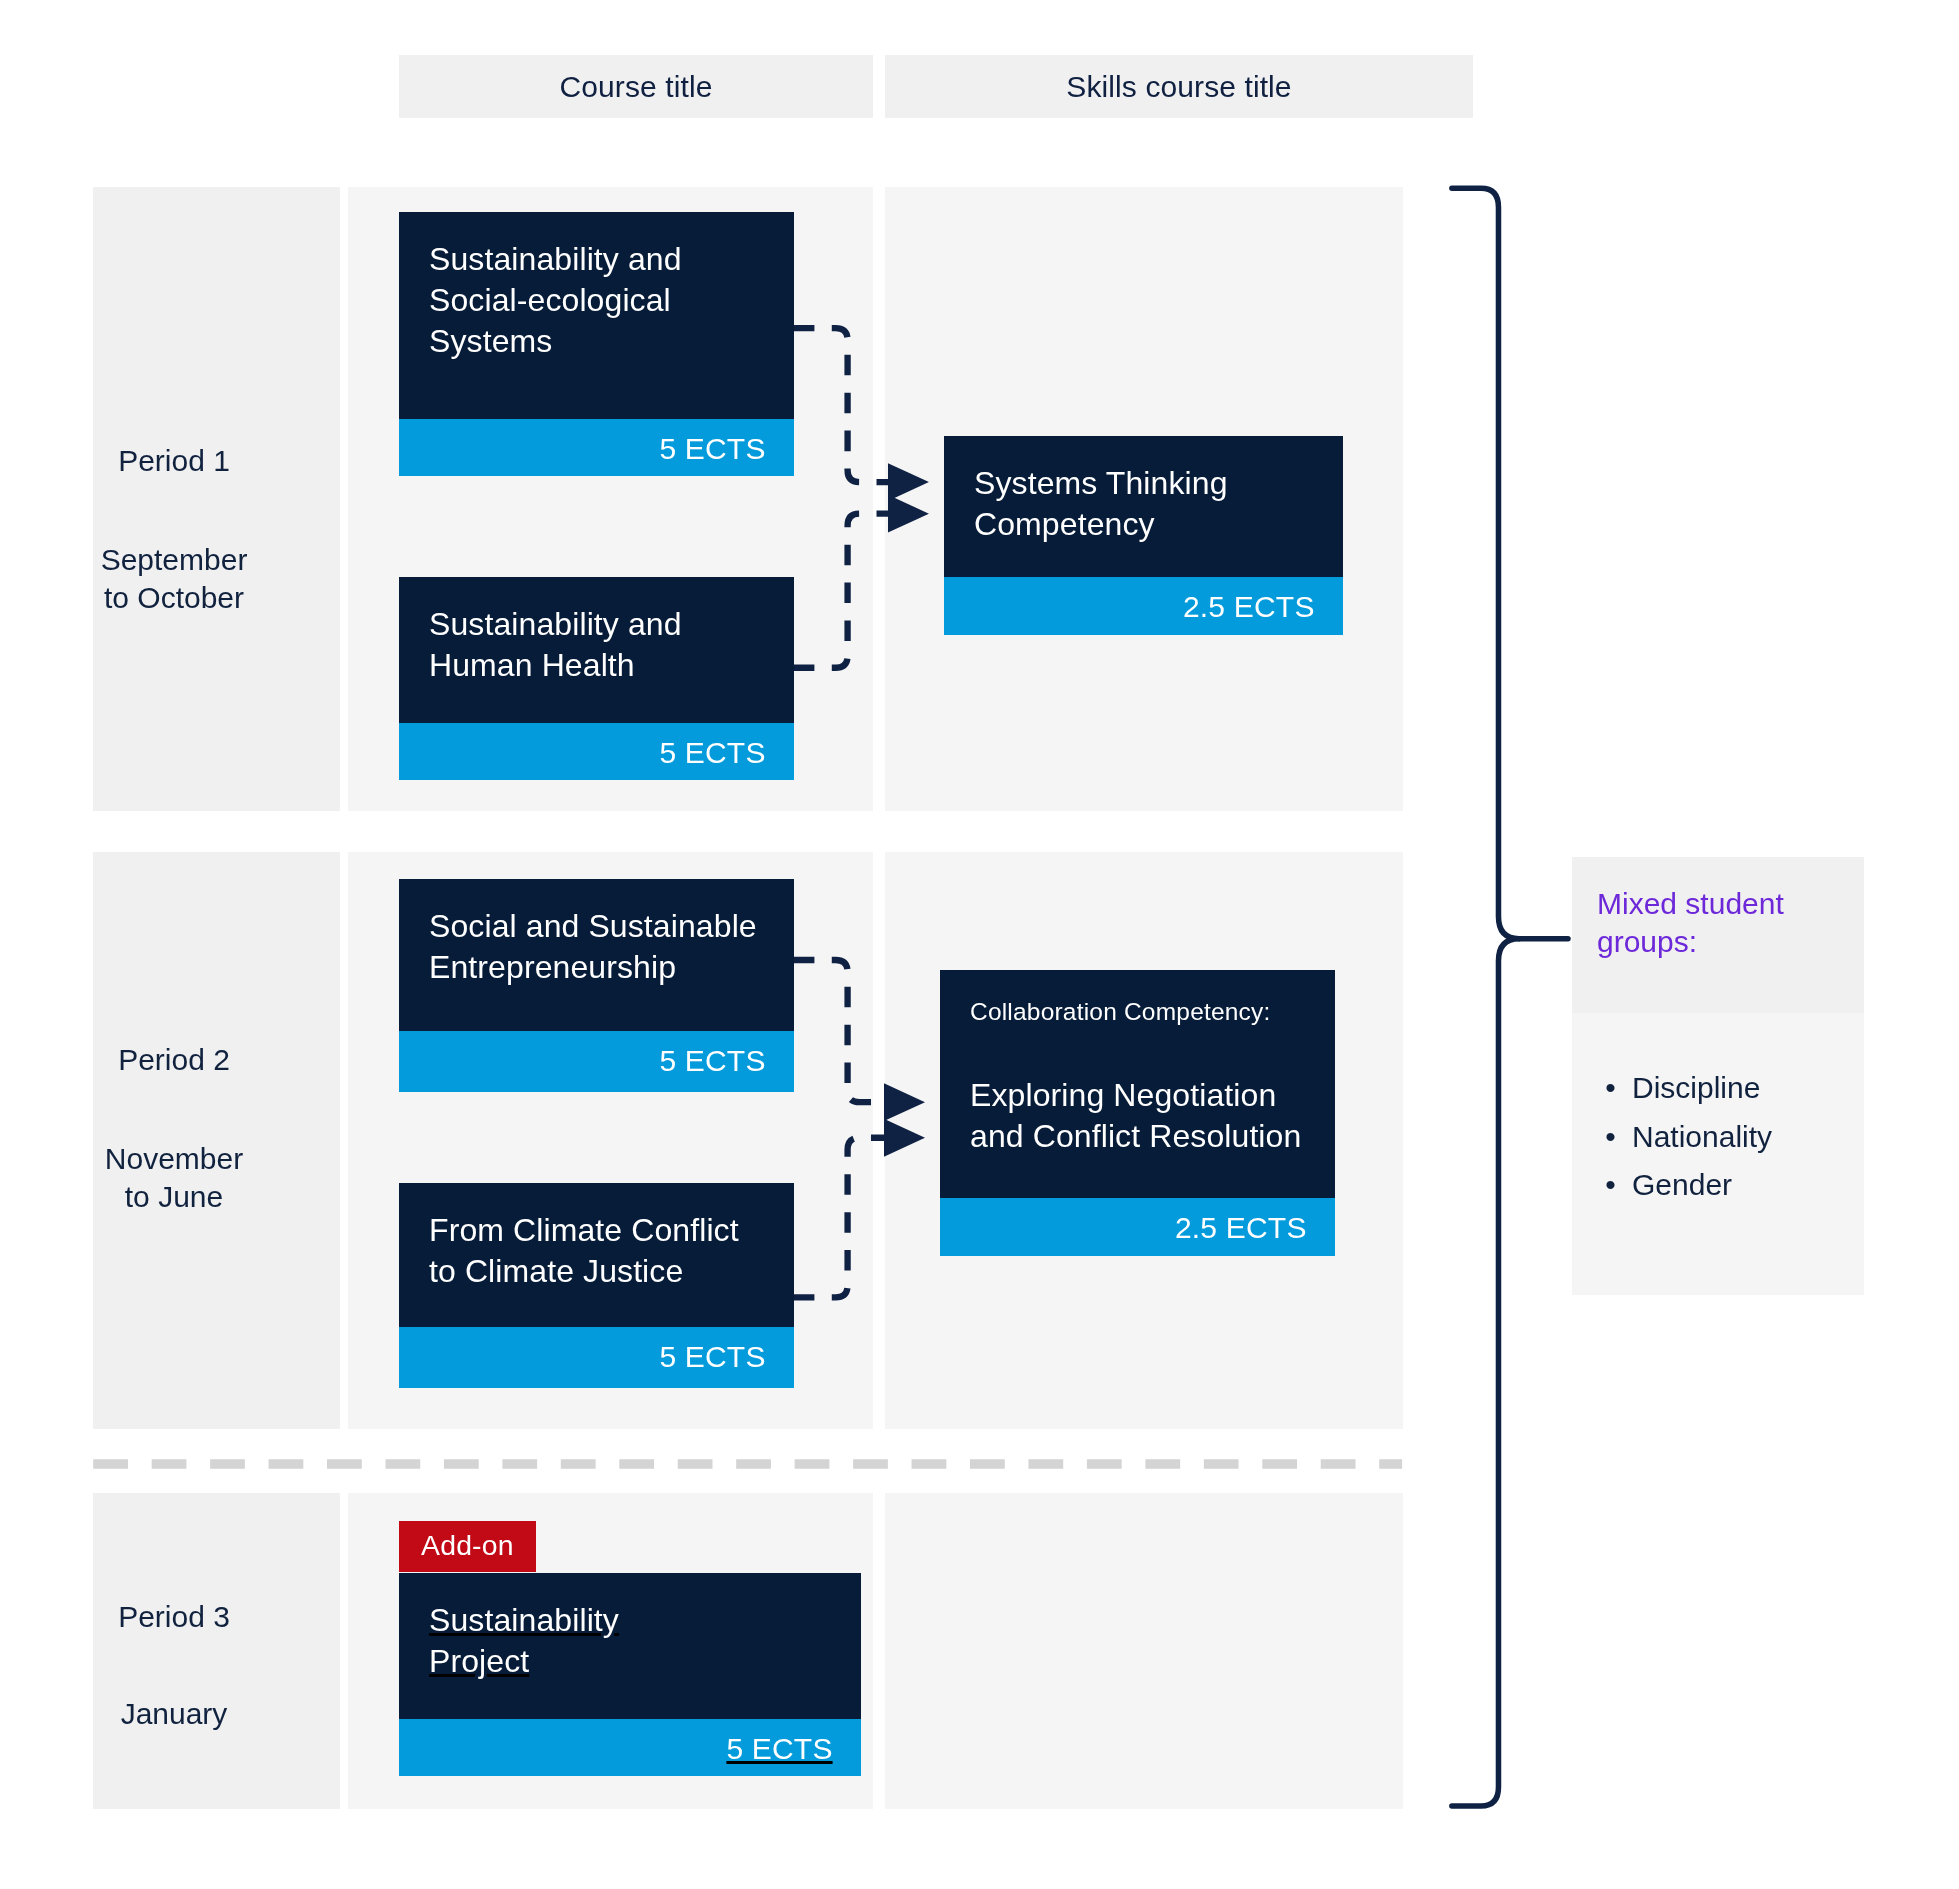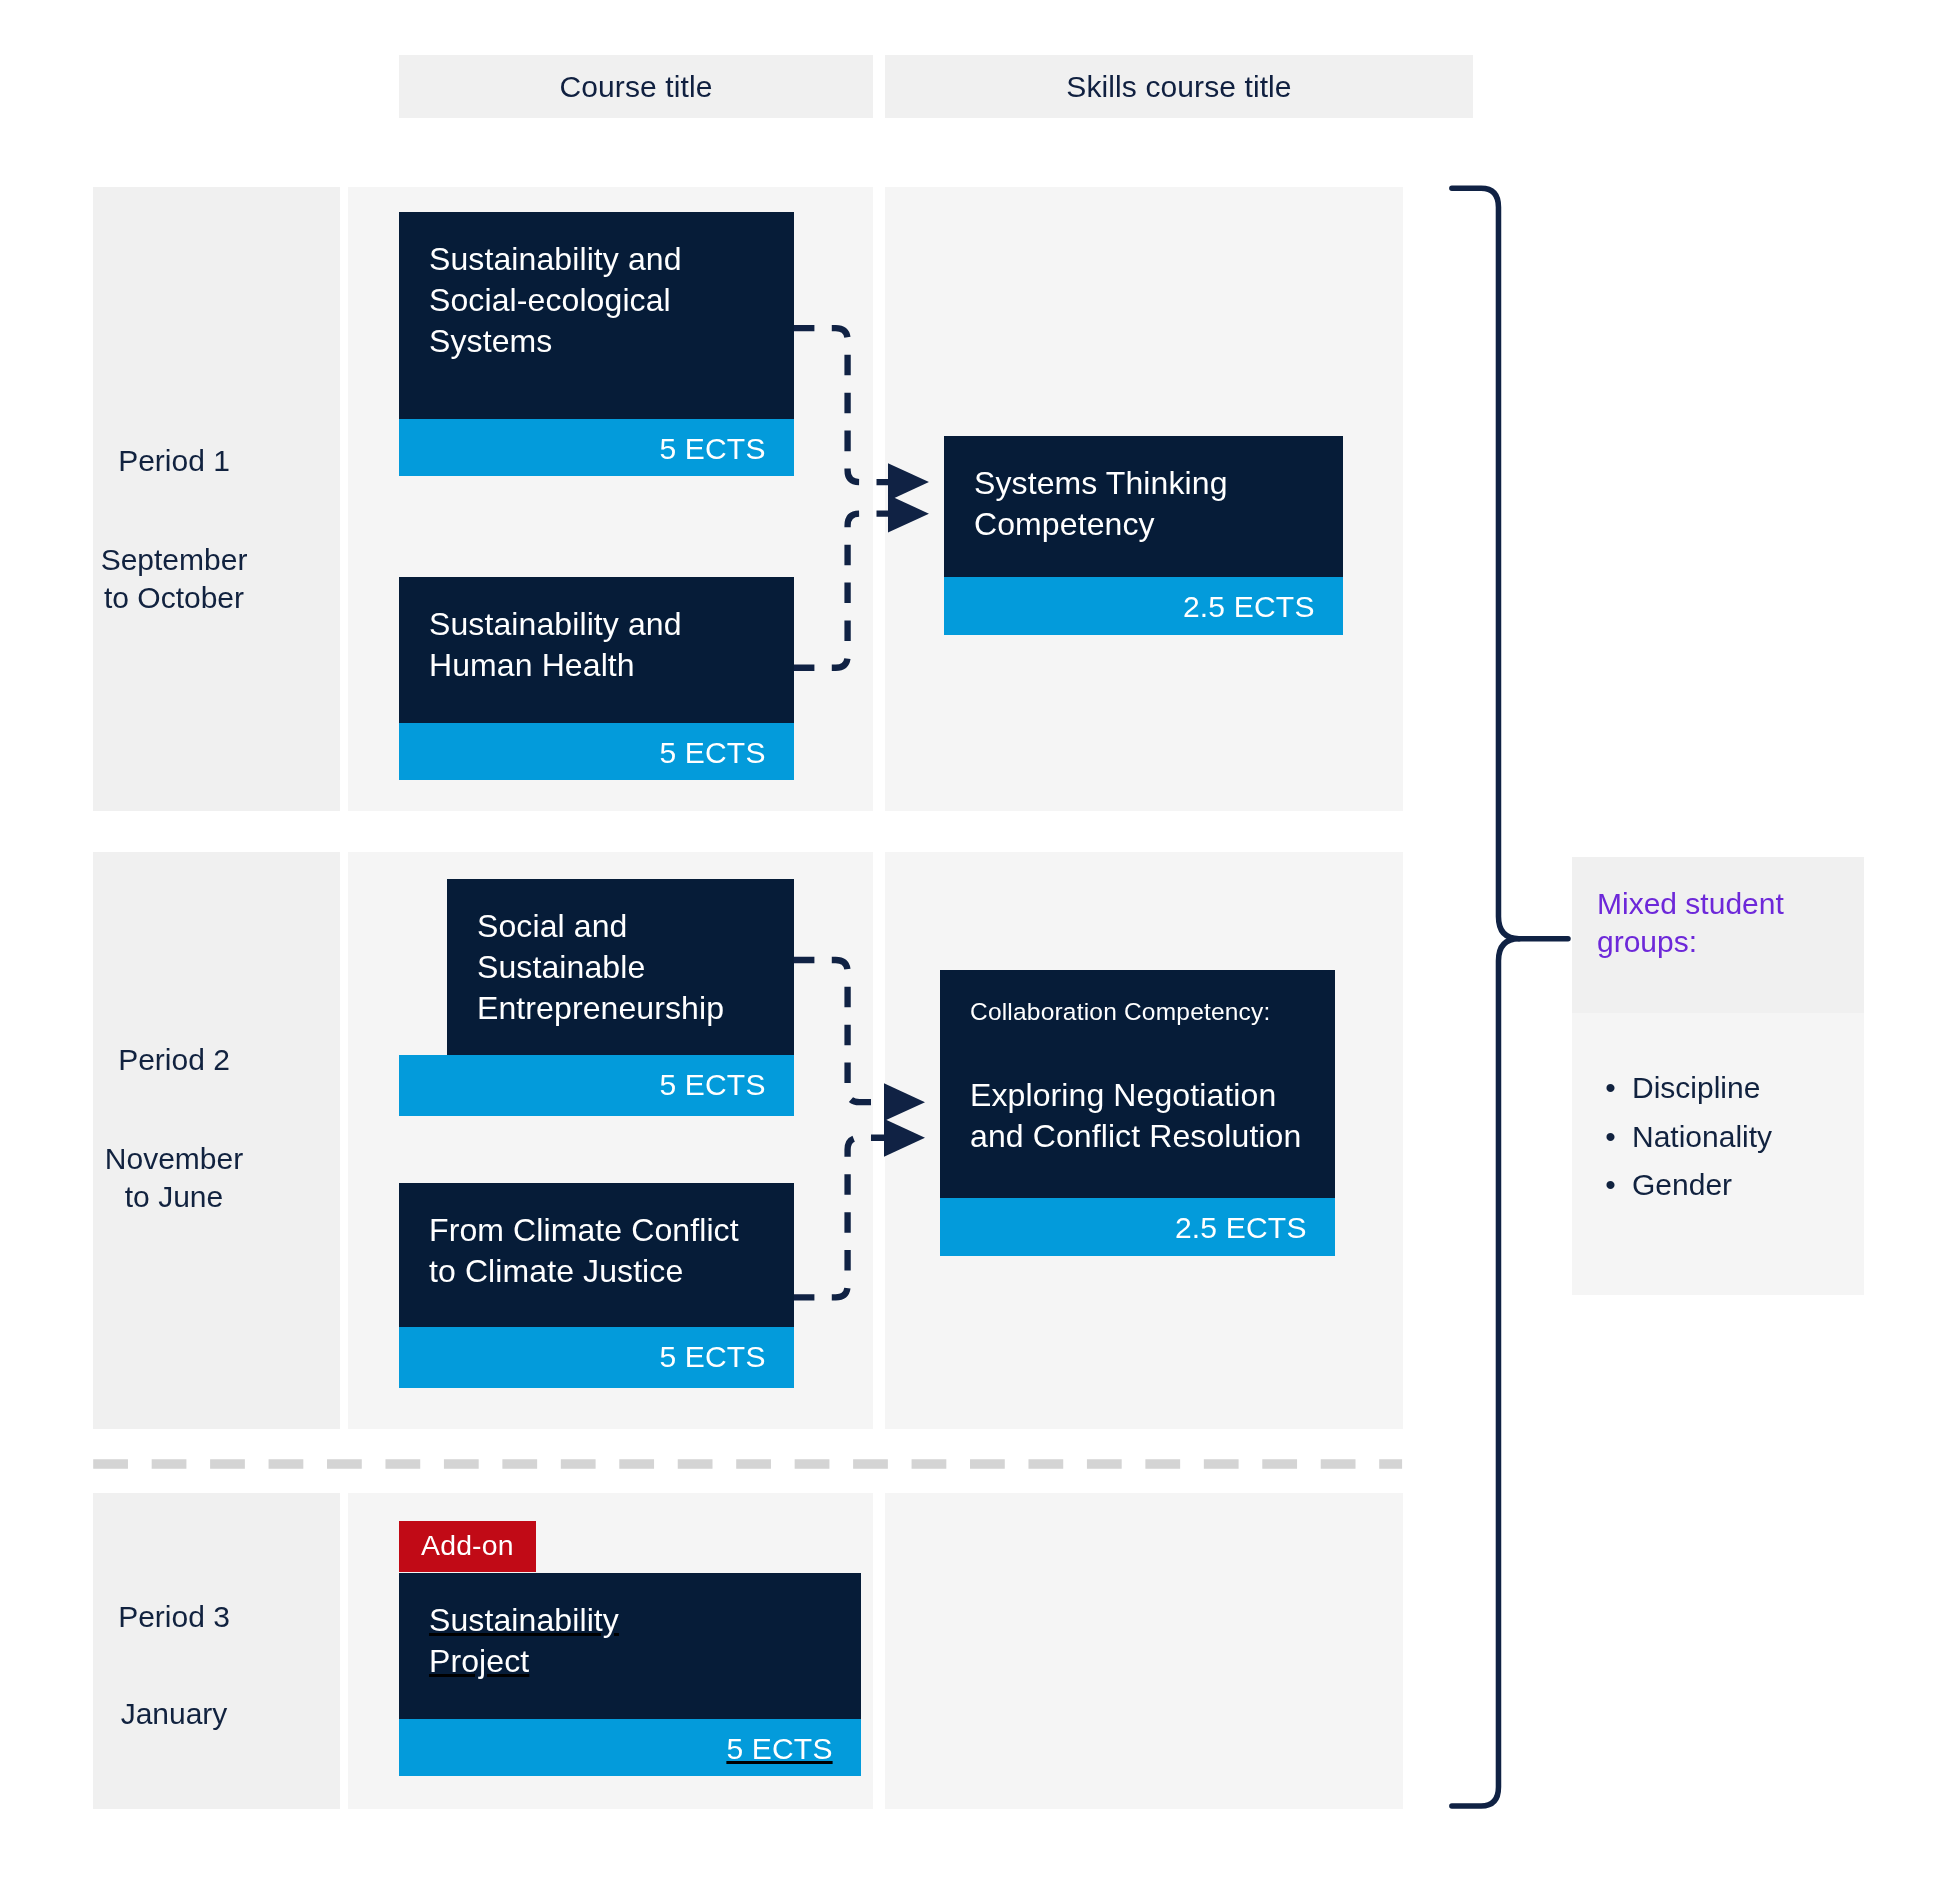--- a/index.html
+++ b/index.html
@@ -194,21 +194,21 @@
   <div class="band-course-col" style="left:348px; top:852px; width:525px; height:577px;"></div>
   <div class="band-skills-col" style="left:885px; top:852px; width:518px; height:577px;"></div>
 
   <div class="period-label" style="top:1041px;">Period 2</div>
   <div class="period-months" style="top:1140px;">
     <div>November</div>
     <div>to June</div>
   </div>
 
   <div class="card" style="left:399px; top:879px; width:395px;">
-    <div class="card-body" style="height:176px;margin-left:48px;">
+    <div class="card-body" style="height:152px;">
       <div>Social and Sustainable</div>
       <div>Entrepreneurship</div>
     </div>
     <div class="card-ects" style="height:61px;">5 ECTS</div>
   </div>
 
   <div class="card" style="left:399px; top:1183px; width:395px;">
     <div class="card-body" style="height:144px;">
       <div>From Climate Conflict</div>
       <div>to Climate Justice</div>

